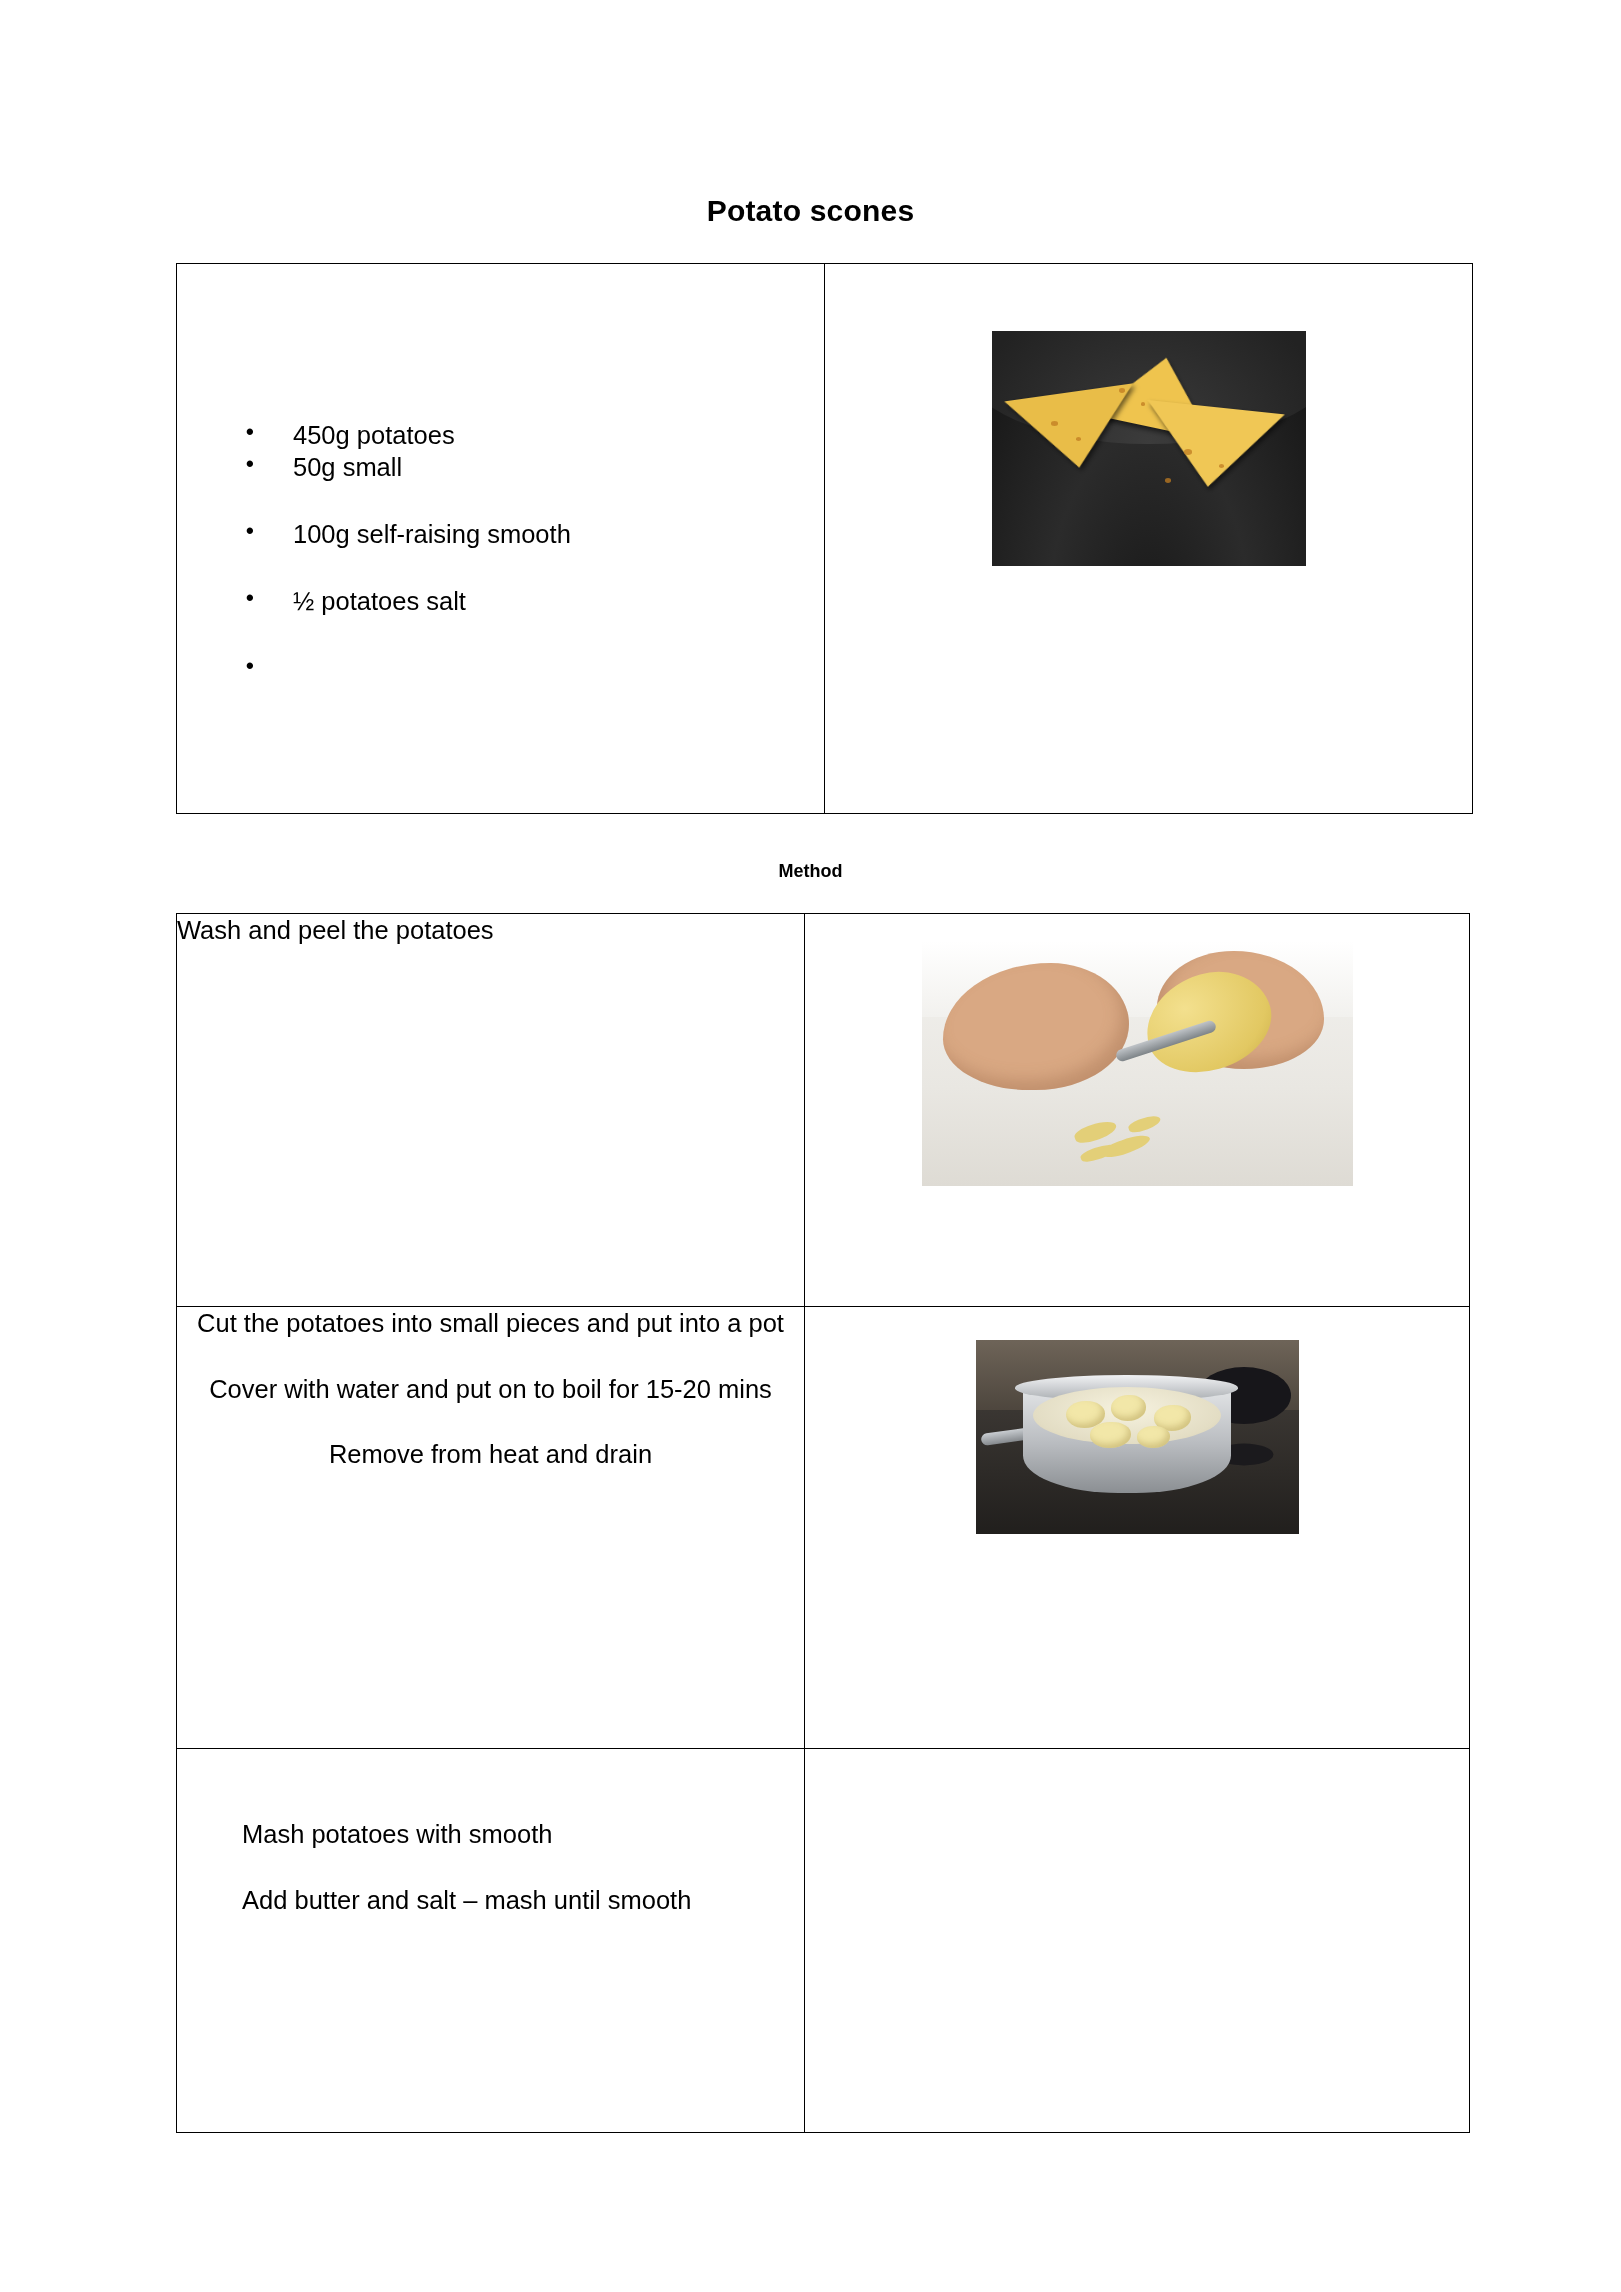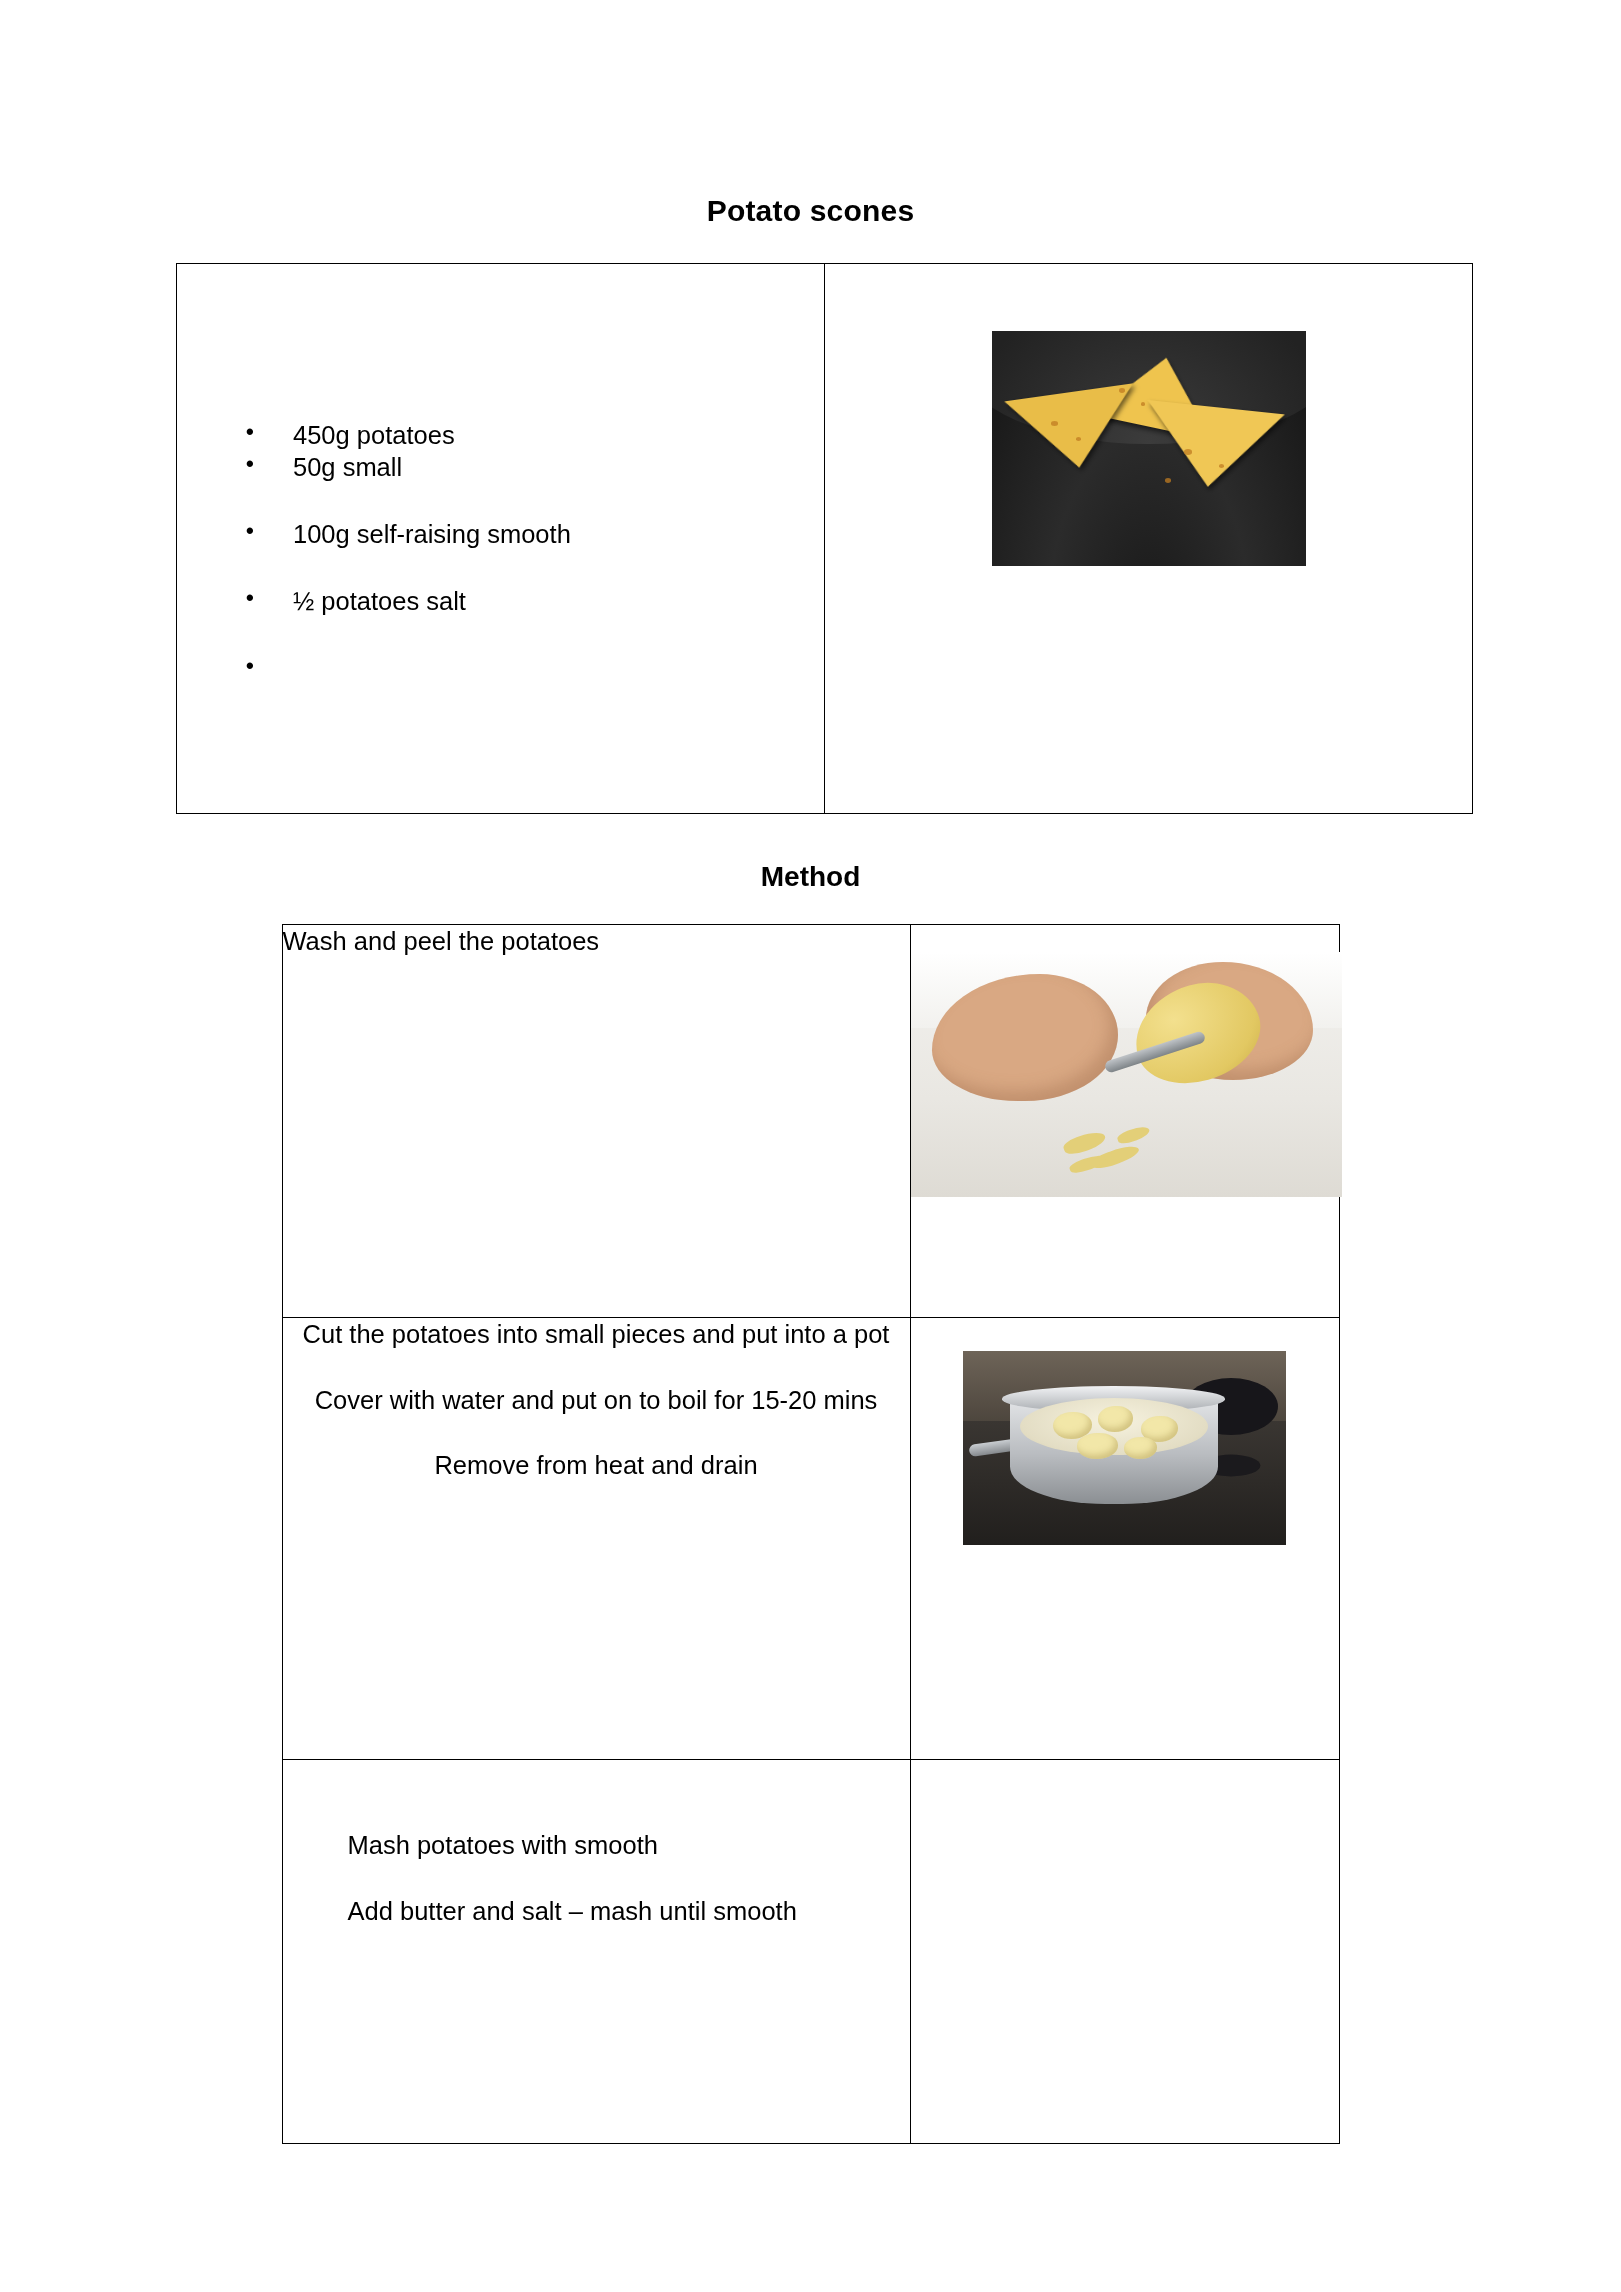--- a/index.html
+++ b/index.html
@@ -26,30 +26,30 @@
   .doc-title {
     text-align: center;
     font-size: 30px;
     font-weight: bold;
     margin-top: 194px;
     margin-bottom: 0;
     letter-spacing: 0.2px;
   }
   .section-heading {
     text-align: center;
-    font-size: 28px;
+    font-size: 18px;
     font-weight: bold;
     margin-top: 47px;
     margin-bottom: 0;
   }
 
   
   table.doc-table {
     border-collapse: collapse;
-    width: 1058px;
+    width: 1294px;
     margin: 0 auto;
     table-layout: fixed;
   }
   table.ingredients-table {
     margin-top: 35px;
   }
   table.doc-table td {
     border: 1.5px solid #000000;
     vertical-align: top;
     padding: 0;

